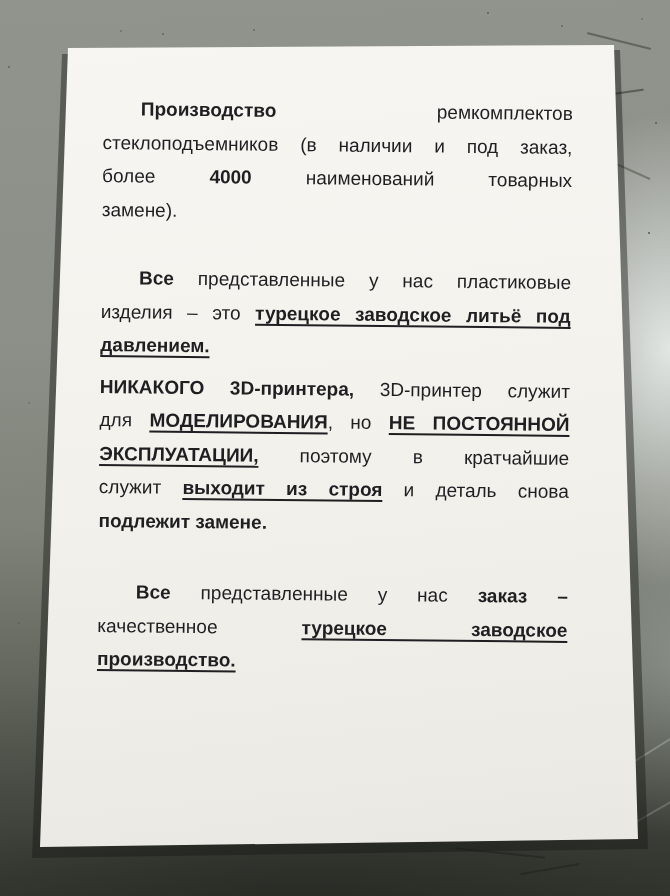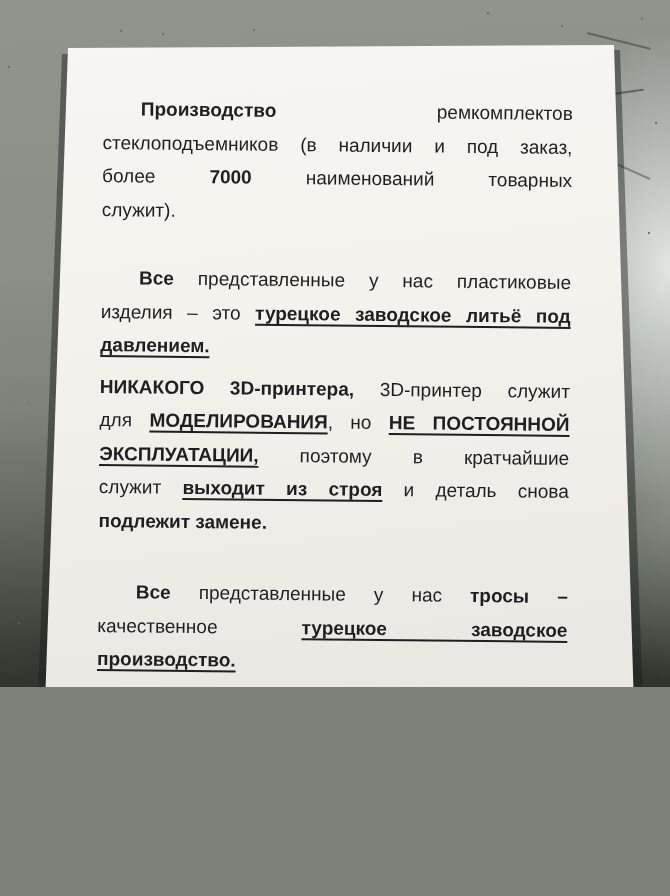--- a/index.html
+++ b/index.html
@@ -4,21 +4,21 @@
 <style>
   html, body { margin: 0; padding: 0; }
   body {
     width: 670px; height: 896px;
     font-family: "Liberation Sans", sans-serif;
     overflow: hidden;
     background: #7d8179;
   }
   .stage {
     position: relative;
-    width: 670px; height: 687px;
+    width: 670px; height: 896px;
     overflow: hidden;
     
     background:
       radial-gradient(ellipse 230px 340px at 100% 39%, rgba(242,246,244,0.85), rgba(242,246,244,0) 70%),
       radial-gradient(ellipse 280px 240px at 103% 74%, rgba(186,194,188,0.45), rgba(186,194,188,0) 72%),
       radial-gradient(ellipse 500px 160px at 45% 101%, rgba(20,24,18,0.35), rgba(20,24,18,0) 75%),
       linear-gradient(178deg,
         #90948d 0%, #8b8f87 38%, #7e8279 58%,
         #62665d 74%, #474b43 86%, #363a33 95%, #2f332c 100%);
   }
@@ -101,34 +101,34 @@
   <div class="scratch dark-b1"></div>
   <div class="scratch dark-b2"></div>
 
   <div class="paper-shadow"></div>
   <div class="paper"></div>
 
   <div class="doc">
       <div class="para">
         <div class="line first-indent"><span class="run b">Производство</span><span class="run"> ремкомплектов</span></div>
         <div class="line"><span class="run">стеклоподъемников (в наличии и под заказ,</span></div>
-        <div class="line"><span class="run">более </span><span class="run b">7000</span><span class="run"> наименований товарных</span></div>
-        <div class="line last"><span class="run">служит).</span></div>
+        <div class="line"><span class="run">более </span><span class="run b">4000</span><span class="run"> наименований товарных</span></div>
+        <div class="line last"><span class="run">замене).</span></div>
       </div>
       <div class="para">
         <div class="line first-indent"><span class="run b">Все</span><span class="run"> представленные у нас пластиковые</span></div>
         <div class="line"><span class="run">изделия – это </span><span class="run b u">турецкое заводское литьё под</span></div>
         <div class="line last"><span class="run b u">давлением.</span></div>
       </div>
       <div class="para">
         <div class="line"><span class="run b">НИКАКОГО 3D-принтера,</span><span class="run"> 3D-принтер служит</span></div>
         <div class="line"><span class="run">для </span><span class="run b u">МОДЕЛИРОВАНИЯ</span><span class="run">, но </span><span class="run b u">НЕ ПОСТОЯННОЙ</span></div>
         <div class="line"><span class="run b u">ЭКСПЛУАТАЦИИ,</span><span class="run"> поэтому в кратчайшие</span></div>
         <div class="line"><span class="run">служит </span><span class="run b u">выходит из строя</span><span class="run"> и деталь снова</span></div>
         <div class="line last"><span class="run b">подлежит замене.</span></div>
       </div>
       <div class="para">
-        <div class="line first-indent"><span class="run b">Все</span><span class="run"> представленные у нас </span><span class="run b">тросы</span><span class="run b"> –</span></div>
+        <div class="line first-indent"><span class="run b">Все</span><span class="run"> представленные у нас </span><span class="run b">заказ</span><span class="run b"> –</span></div>
         <div class="line"><span class="run">качественное </span><span class="run b u">турецкое заводское</span></div>
         <div class="line last"><span class="run b u">производство.</span></div>
       </div>
     </div>
 </div>
 
 </body></html>

